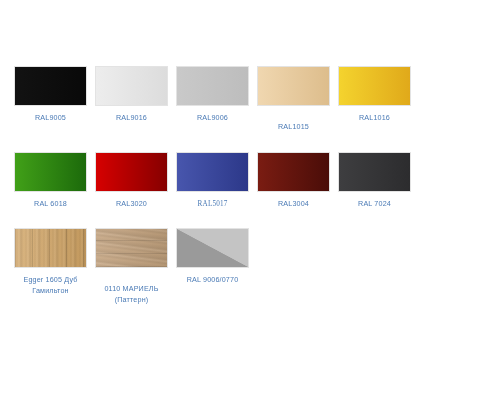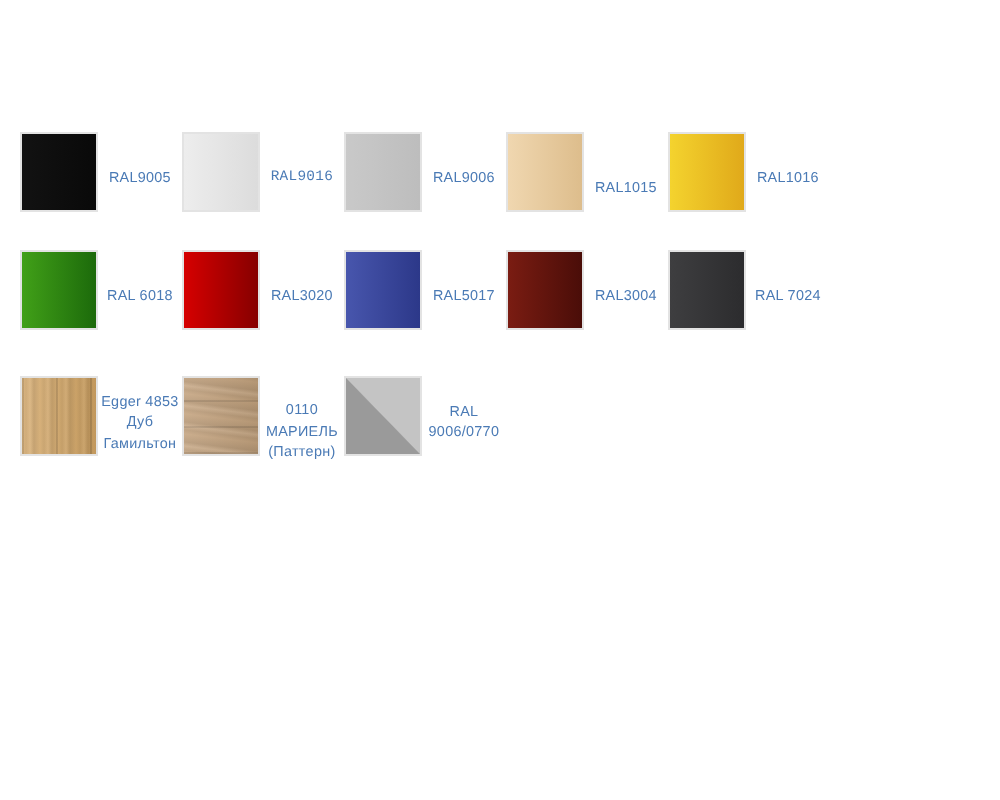--- a/index.html
+++ b/index.html
@@ -27,20 +27,21 @@
     display: flex;
     flex-wrap: wrap;
     align-content: flex-start;
     gap: 0;
   }
 
   .swatch-cell {
     width: 81px;
     box-sizing: border-box;
     display: flex;
+    flex-direction: column;
     align-items: center;
     margin-bottom: 19px;
   }
 
   .swatch-chip {
     width: 73px;
     height: 40px;
     box-sizing: border-box;
     border: 1px solid #e3e3e3;
     background: #cccccc;
@@ -105,21 +106,21 @@
 <body>
 
 <div id="palette">
   <div class="swatch-grid">
       <div class="swatch-cell">
         <div class="swatch-chip" style="border-color: rgb(227, 227, 227); background: linear-gradient(to right, rgb(18, 18, 18) 0%, rgb(9, 9, 9) 100%);"></div>
         <div class="swatch-caption" style="color: rgb(74, 122, 181);">RAL9005</div>
       </div>
       <div class="swatch-cell">
         <div class="swatch-chip" style="border-color: rgb(227, 227, 227); background: linear-gradient(to right, rgb(237, 237, 237) 0%, rgb(220, 220, 220) 100%);"></div>
-        <div class="swatch-caption" style="color: rgb(74, 122, 181); font-family: Liberation Mono, monospace;">RAL9016</div>
+        <div class="swatch-caption" style="color: rgb(74, 122, 181);">RAL9016</div>
       </div>
       <div class="swatch-cell">
         <div class="swatch-chip" style="border-color: rgb(227, 227, 227); background: linear-gradient(to right, rgb(201, 201, 201) 0%, rgb(189, 189, 189) 100%);"></div>
         <div class="swatch-caption" style="color: rgb(74, 122, 181);">RAL9006</div>
       </div>
       <div class="swatch-cell">
         <div class="swatch-chip" style="border-color: rgb(227, 227, 227); background: linear-gradient(to right, rgb(240, 215, 176) 0%, rgb(221, 189, 140) 100%);"></div>
         <div class="swatch-caption" style="color: rgb(74, 122, 181); margin-top: 16px;">RAL1015</div>
       </div>
       <div class="swatch-cell">
@@ -129,33 +130,33 @@
       <div class="swatch-cell">
         <div class="swatch-chip" style="border-color: rgb(227, 227, 227); background: linear-gradient(to right, rgb(65, 160, 24) 0%, rgb(28, 106, 11) 100%);"></div>
         <div class="swatch-caption" style="color: rgb(74, 122, 181);">RAL 6018</div>
       </div>
       <div class="swatch-cell">
         <div class="swatch-chip" style="border-color: rgb(227, 227, 227); background: linear-gradient(to right, rgb(214, 0, 0) 0%, rgb(134, 0, 0) 100%);"></div>
         <div class="swatch-caption" style="color: rgb(74, 122, 181);">RAL3020</div>
       </div>
       <div class="swatch-cell">
         <div class="swatch-chip" style="border-color: rgb(227, 227, 227); background: linear-gradient(to right, rgb(72, 86, 173) 0%, rgb(44, 56, 137) 100%);"></div>
-        <div class="swatch-caption" style="color: rgb(74, 122, 181);">RAL5017</div>
+        <div class="swatch-caption" style="color: rgb(74, 122, 181); font-family: Liberation Serif, serif;">RAL5017</div>
       </div>
       <div class="swatch-cell">
         <div class="swatch-chip" style="border-color: rgb(227, 227, 227); background: linear-gradient(to right, rgb(122, 28, 18) 0%, rgb(74, 13, 8) 100%);"></div>
         <div class="swatch-caption" style="color: rgb(74, 122, 181);">RAL3004</div>
       </div>
       <div class="swatch-cell">
         <div class="swatch-chip" style="border-color: rgb(227, 227, 227); background: linear-gradient(to right, rgb(62, 62, 64) 0%, rgb(44, 44, 46) 100%);"></div>
         <div class="swatch-caption" style="color: rgb(74, 122, 181);">RAL 7024</div>
       </div>
       <div class="swatch-cell">
         <div class="swatch-chip grain-v" style="border-color: rgb(227, 227, 227); background: linear-gradient(to right, rgb(220, 183, 131) 0%, rgb(196, 154, 94) 100%);"></div>
-        <div class="swatch-caption" style="color: rgb(74, 122, 181);">Egger 4853 Дуб Гамильтон</div>
+        <div class="swatch-caption" style="color: rgb(74, 122, 181);">Egger 1605 Дуб Гамильтон</div>
       </div>
       <div class="swatch-cell">
         <div class="swatch-chip grain-h" style="border-color: rgb(227, 227, 227); background: linear-gradient(to right, rgb(203, 174, 142) 0%, rgb(180, 150, 116) 100%);"></div>
         <div class="swatch-caption" style="color: rgb(74, 122, 181); margin-top: 16px;">0110 МАРИЕЛЬ (Паттерн)</div>
       </div>
       <div class="swatch-cell">
         <div class="swatch-chip" style="border-color: rgb(227, 227, 227); background: rgb(196, 196, 196);">
           <div class="split-diagonal" style="background: linear-gradient(to right top, rgb(154, 154, 154) 0%, rgb(154, 154, 154) 49.5%, rgb(196, 196, 196) 50.5%, rgb(196, 196, 196) 100%);"></div>
         </div>
         <div class="swatch-caption" style="color: rgb(74, 122, 181);">RAL 9006/0770</div>

